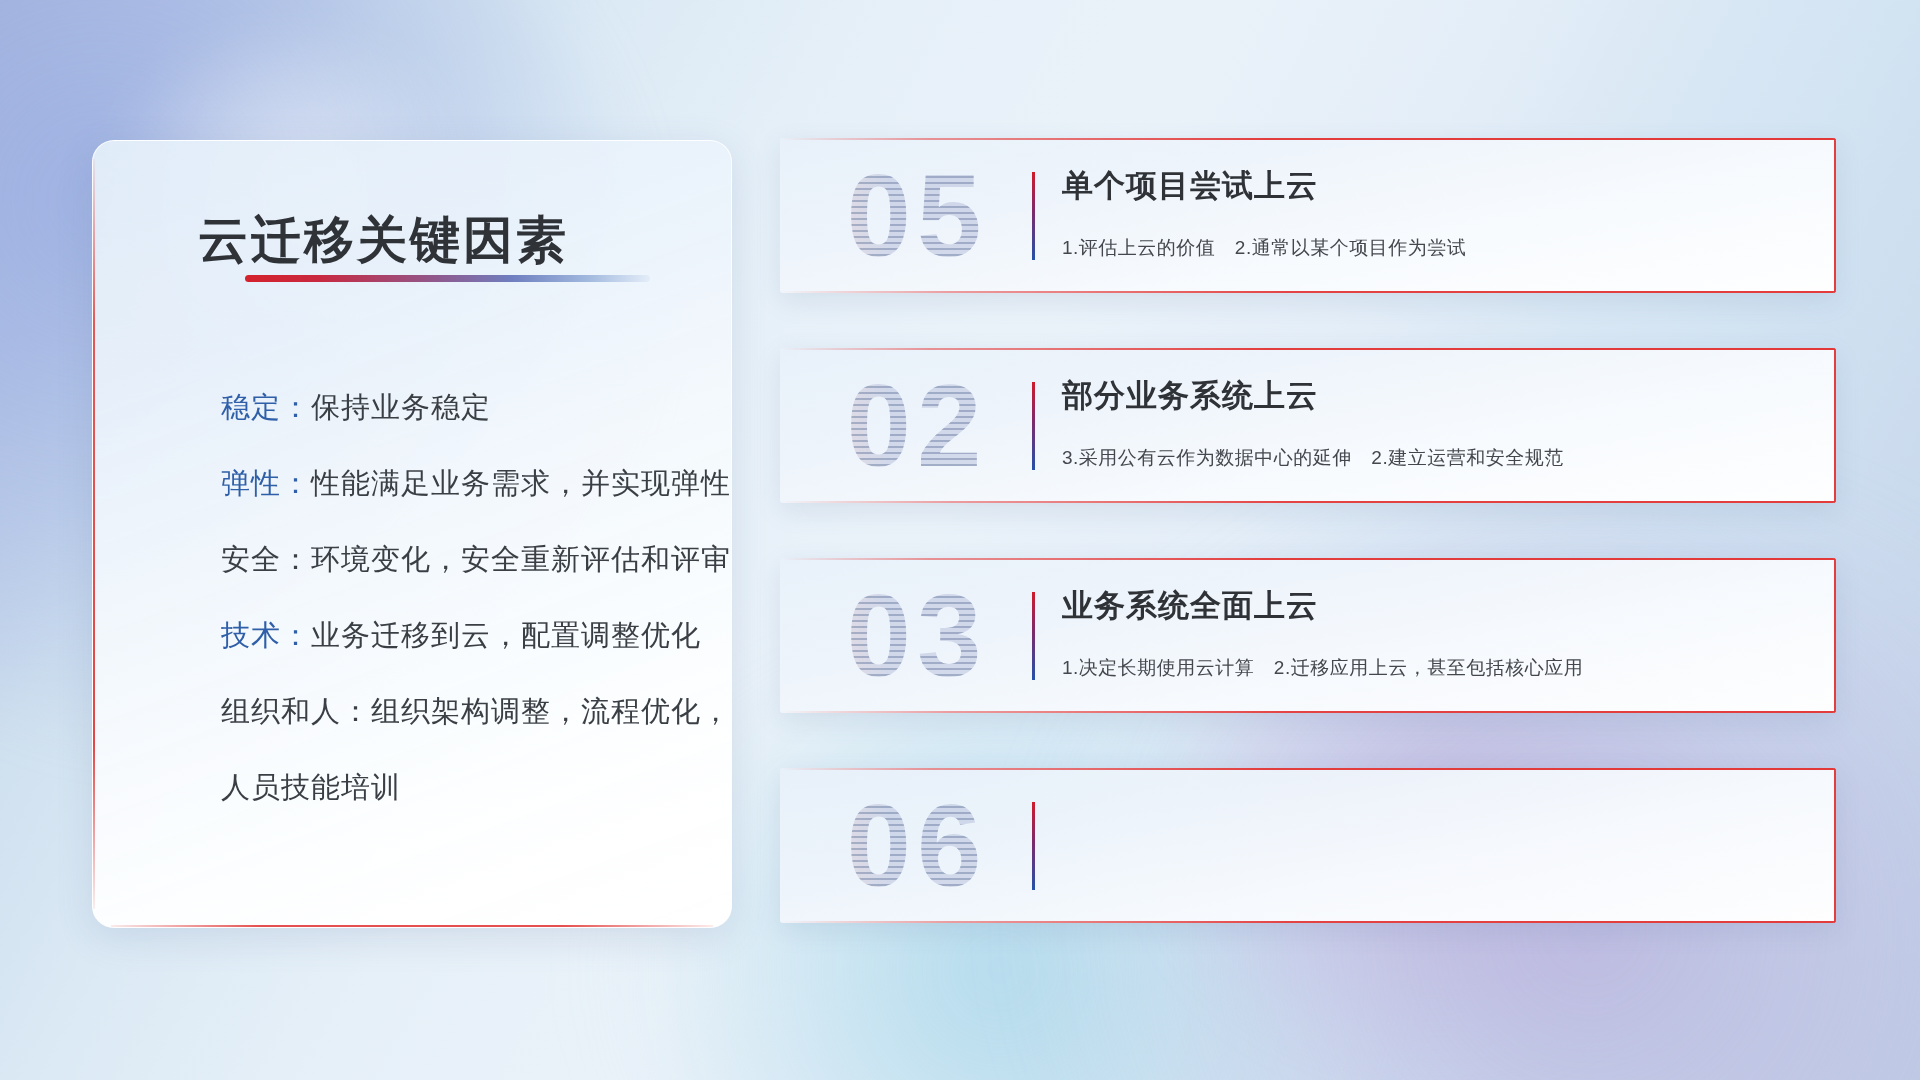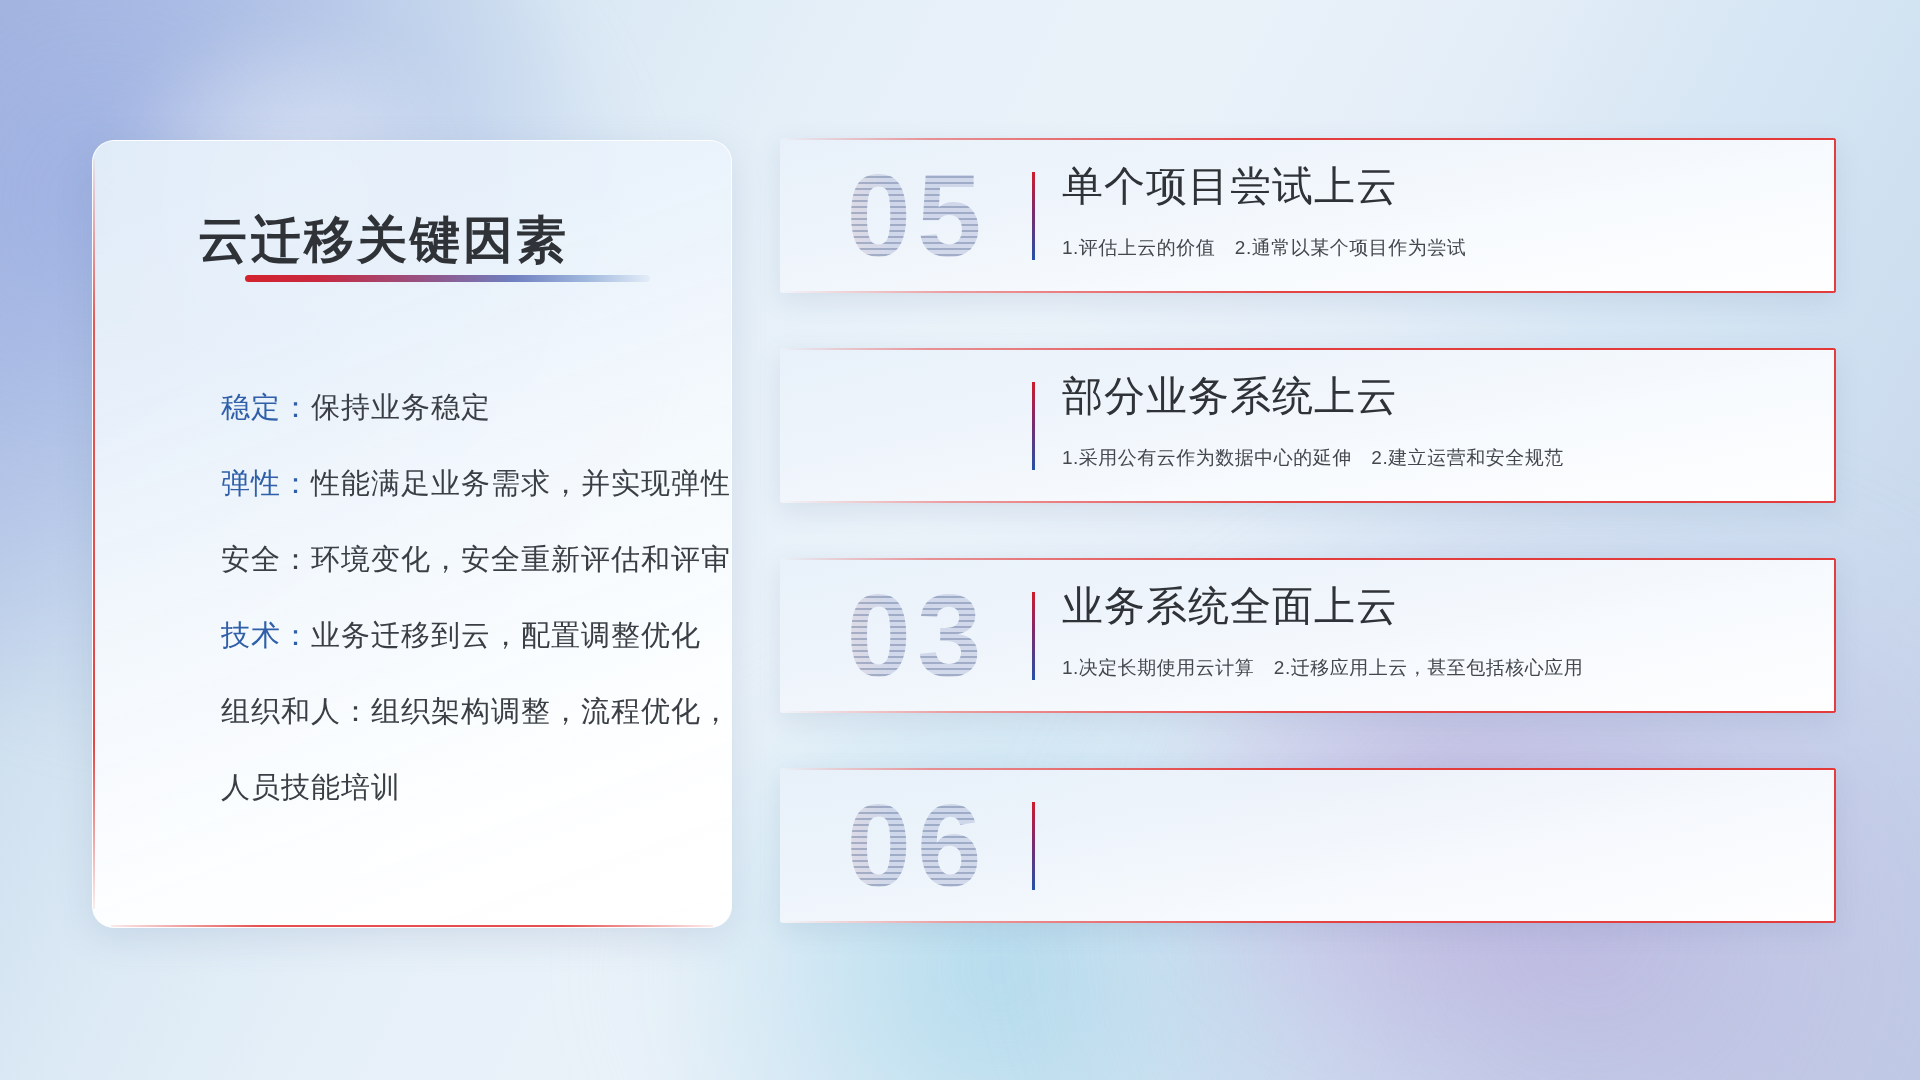--- a/index.html
+++ b/index.html
@@ -269,22 +269,22 @@
     height: 88px;
     background: linear-gradient(to bottom, #cf1b2b 0%, #7d2a6b 45%, #2451a8 100%);
   }
   .card-body {
     position: absolute;
     left: 282px;
     right: 26px;
     top: 26px;
   }
   .card-title {
-    font-size: 41px;
-    font-weight: normal;
+    font-size: 31px;
+    font-weight: bold;
     color: #2f3338;
     letter-spacing: 1px;
     line-height: 44px;
     white-space: nowrap;
   }
   .card-desc {
     margin-top: 26px;
     font-size: 19px;
     color: #44484e;
     letter-spacing: 0.5px;
@@ -343,24 +343,25 @@
         <div class="card-body">
           <div class="card-title">单个项目尝试上云</div>
           <div class="card-desc">1.评估上云的价值　2.通常以某个项目作为尝试</div>
         </div>
       </article>
 
       <article class="card">
         <div class="line-top"></div>
         <div class="line-bottom"></div>
         <div class="line-right"></div>
+        <div class="card-num">02</div>
         <div class="card-bar"></div>
         <div class="card-body">
           <div class="card-title">部分业务系统上云</div>
-          <div class="card-desc">1.采用公有云作为数据中心的延伸　2.建立运营和安全规范</div>
+          <div class="card-desc">3.采用公有云作为数据中心的延伸　2.建立运营和安全规范</div>
         </div>
       </article>
 
       <article class="card">
         <div class="line-top"></div>
         <div class="line-bottom"></div>
         <div class="line-right"></div>
         <div class="card-num">03</div>
         <div class="card-bar"></div>
         <div class="card-body">

